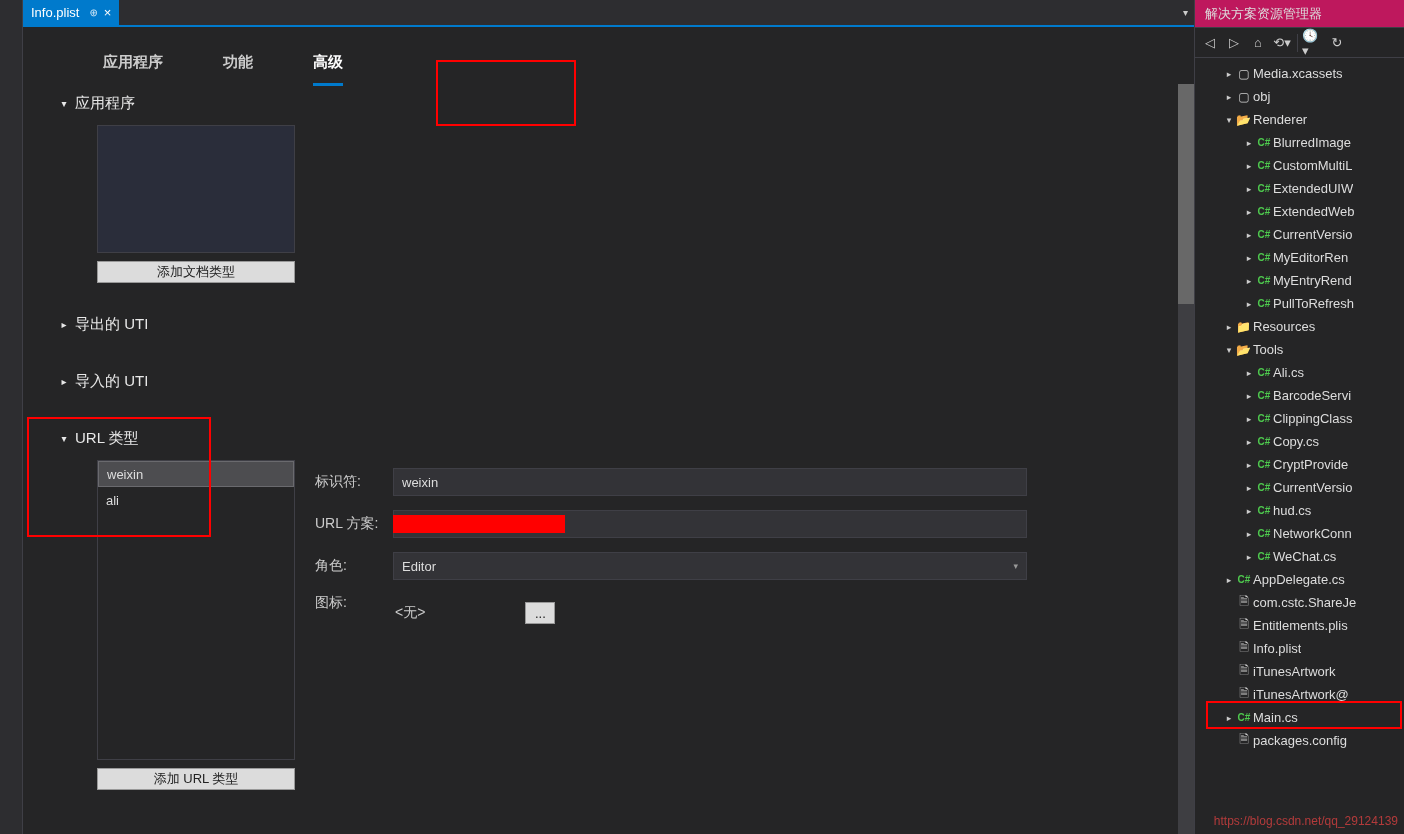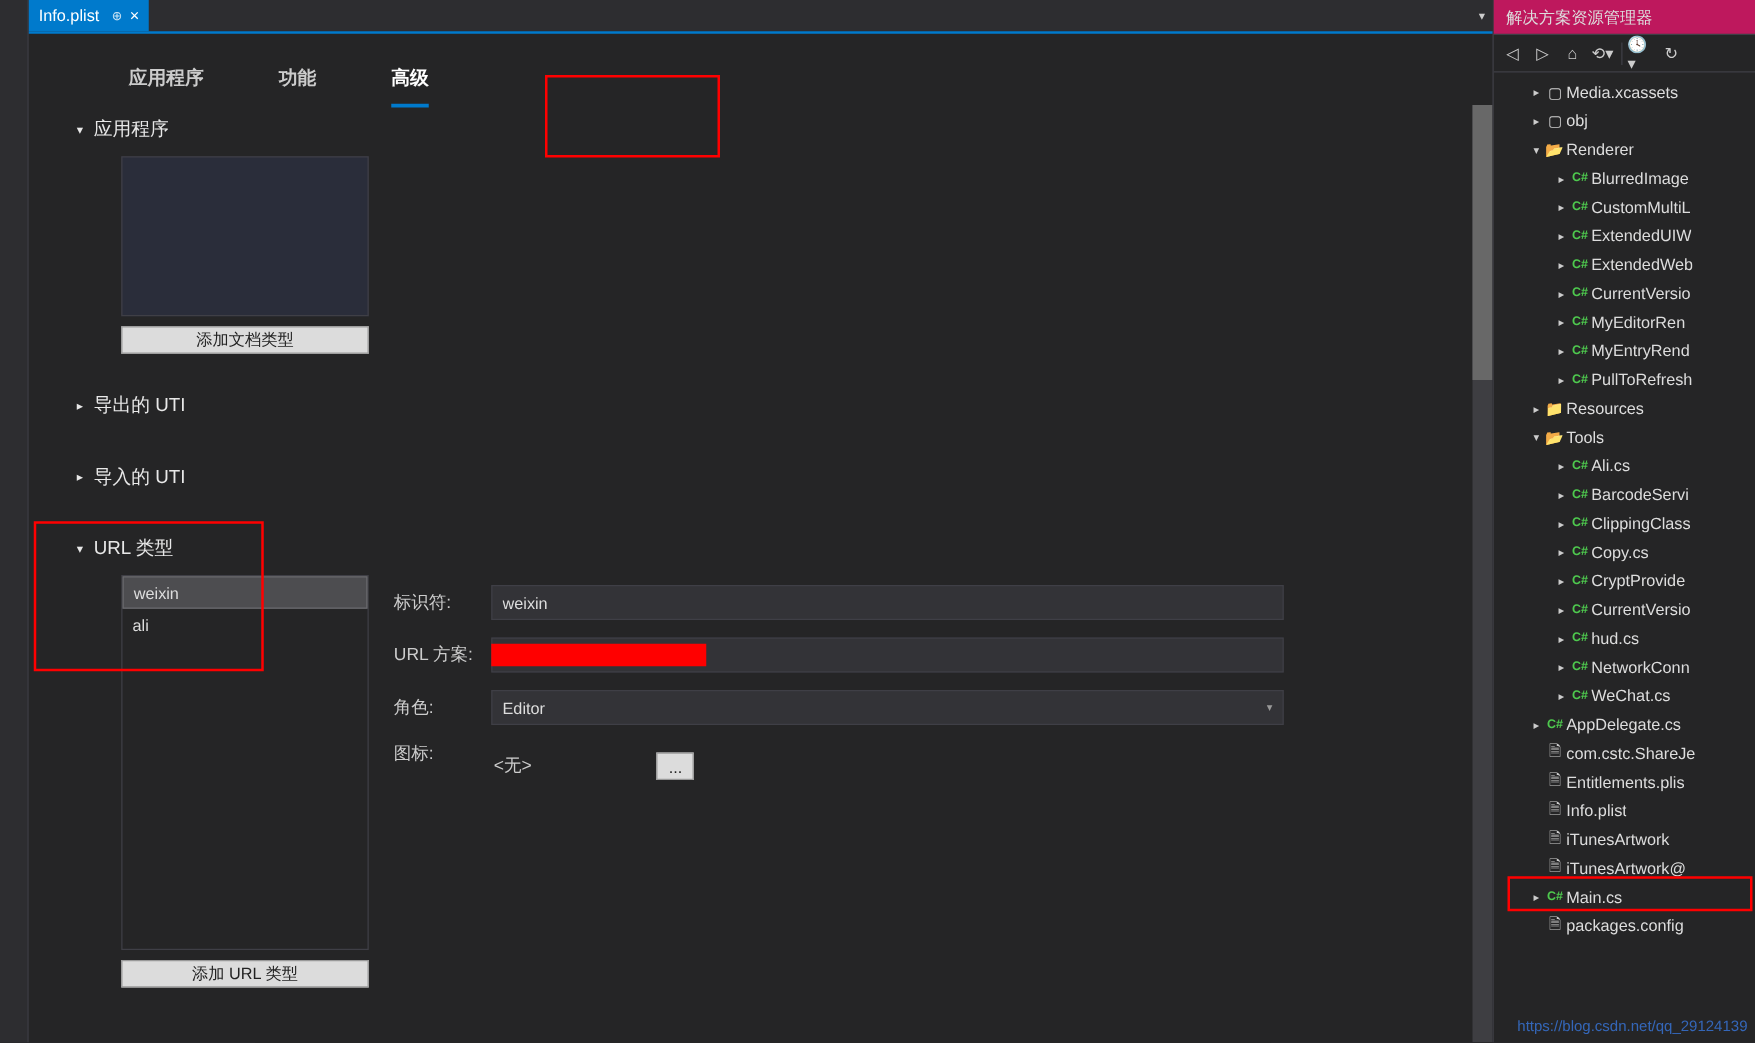--- a/index.html
+++ b/index.html
@@ -77,21 +77,21 @@
 .tree-arrow { width: 12px; font-size: 9px; color: #ccc; display: inline-flex; justify-content: center; }
 .tree-arrow.blank { color: transparent; }
 .tree-icon { width: 18px; display: inline-flex; justify-content: center; font-size: 12px; }
 .ic-folder { color: #dcb67a; }
 .ic-folder-open { color: #dcb67a; }
 .ic-cs { color: #4ec94e; font-size: 10px; font-weight: bold; }
 .ic-file { color: #cccccc; }
 .tree-label { color: #ddd; font-size: 13px; overflow: hidden; }
 .red-box-3 { position: absolute; left: 1206px; top: 701px; width: 196px; height: 28px; border: 2px solid #ff0000; pointer-events: none; z-index: 20; }
 
-.watermark { position: absolute; right: 6px; bottom: 6px; color: #3b82f6; font-size: 12px; opacity: 0.7; }
+.watermark { position: absolute; right: 6px; bottom: 6px; color: #ef4444; font-size: 12px; opacity: 0.7; }
 </style>
 </head>
 <body>
 
 <div class="window">
   <div class="left-gutter"></div>
 
   <div class="editor-area">
     <div class="tab-bar">
       <div class="tab-active">

